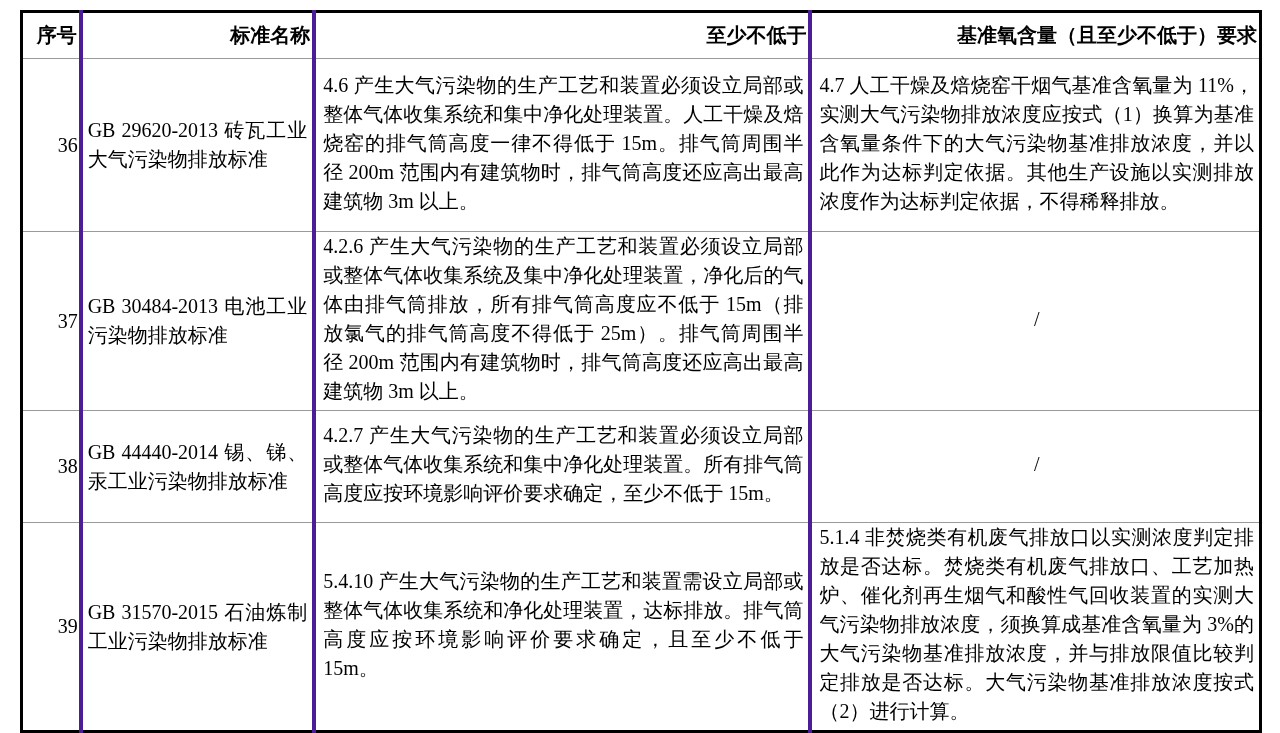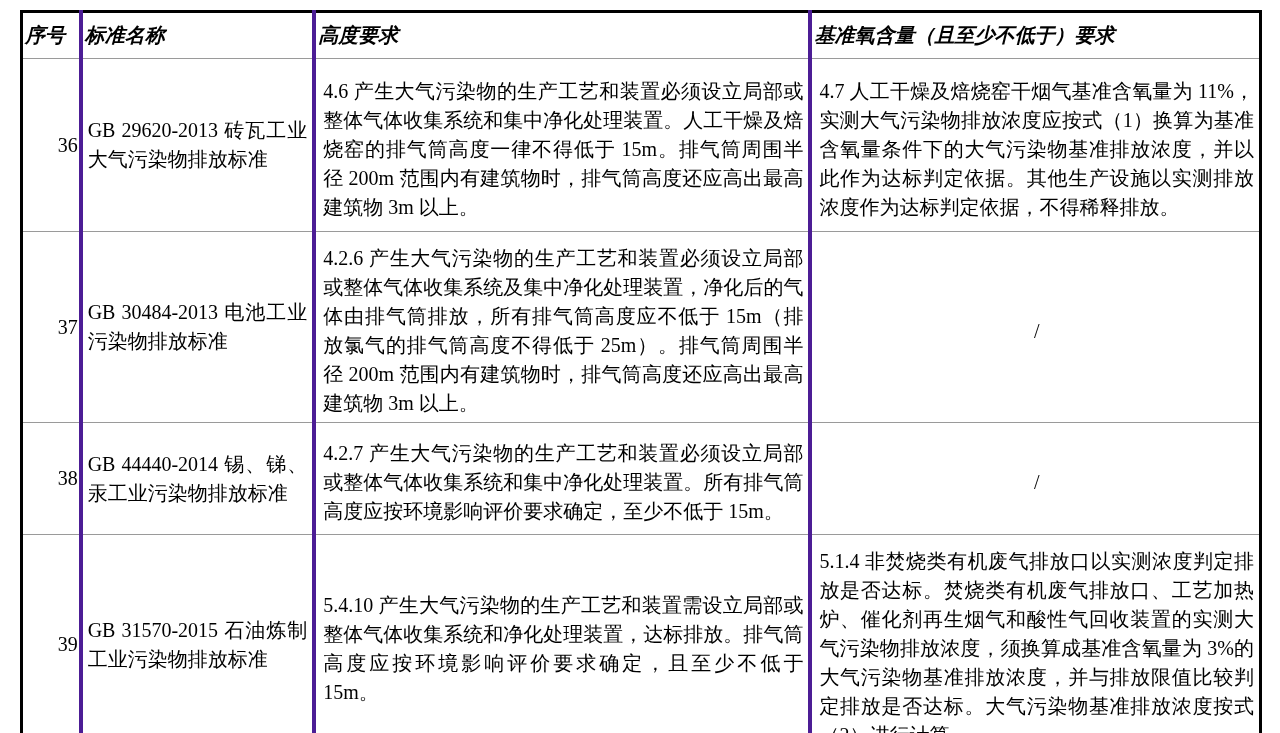--- a/index.html
+++ b/index.html
@@ -41,62 +41,61 @@
   thead tr { height: 47px; }
   tbody tr:nth-child(1) { height: 173px; }
   tbody tr:nth-child(2) { height: 178px; }
   tbody tr:nth-child(3) { height: 112px; }
   tbody tr:nth-child(4) { height: 200px; }
 
   th {
     font-family: "Liberation Sans", "DejaVu Sans", sans-serif;
     font-weight: 700;
     font-size: 20px;
-    text-align: left;
+    text-align: right;
     padding: 0 2px;
-    font-style: italic;
   }
   td {
     font-size: 20px;
     line-height: 29px;
   }
   .c-no {
     text-align: right;
     font-size: 20px;
   }
   .c-name {
     text-align: justify;
     text-justify: inter-ideograph;
     padding: 2px 5px 2px 5px;
   }
   .c-text {
     text-align: justify;
     text-justify: inter-ideograph;
-    padding: 12px 5px 4px 7px;
+    padding: 0 5px 4px 7px;
   }
   .c-center {
     text-align: center;
   }
 </style>
 </head>
 <body>
 
 <div class="page">
   <table class="std-table">
     <colgroup>
       <col class="c1">
         <col class="c2">
         <col class="c3">
         <col class="c4">
     </colgroup>
     <thead>
       <tr>
         <th>序号</th>
         <th>标准名称</th>
-        <th>高度要求</th>
+        <th>至少不低于</th>
         <th>基准氧含量（且至少不低于）要求</th>
       </tr>
     </thead>
     <tbody>
       <tr>
         <td class="c-no">36</td>
         <td class="c-name">GB 29620-2013 砖瓦工业大气污染物排放标准</td>
         <td class="c-text">4.6 产生大气污染物的生产工艺和装置必须设立局部或整体气体收集系统和集中净化处理装置。人工干燥及焙烧窑的排气筒高度一律不得低于 15m。排气筒周围半径 200m 范围内有建筑物时，排气筒高度还应高出最高建筑物 3m 以上。</td>
         <td class="c-text">4.7 人工干燥及焙烧窑干烟气基准含氧量为 11%，实测大气污染物排放浓度应按式（1）换算为基准含氧量条件下的大气污染物基准排放浓度，并以此作为达标判定依据。其他生产设施以实测排放浓度作为达标判定依据，不得稀释排放。</td>
       </tr>

